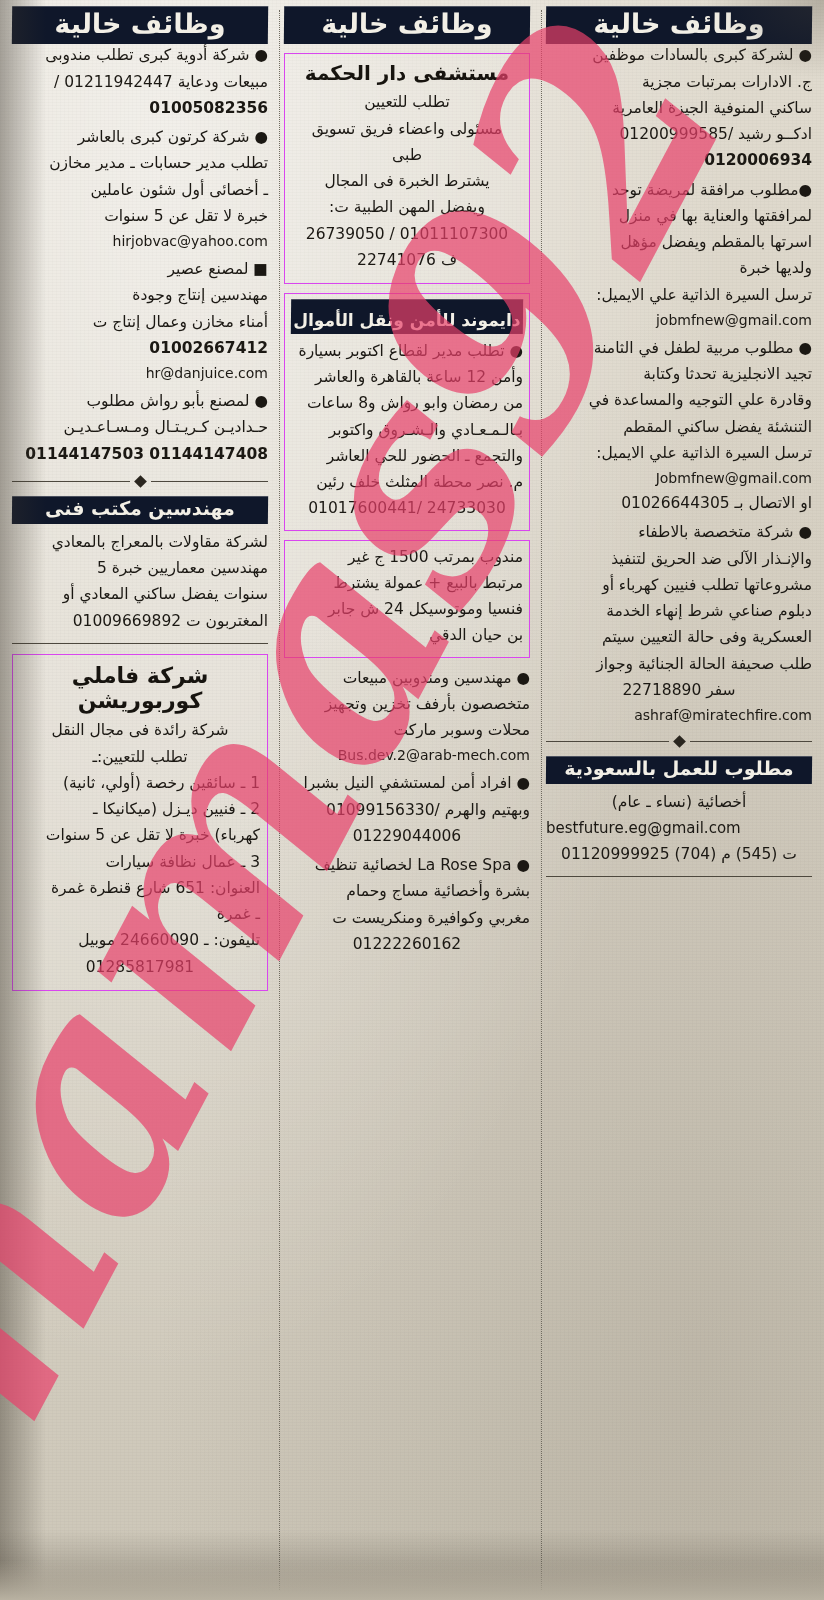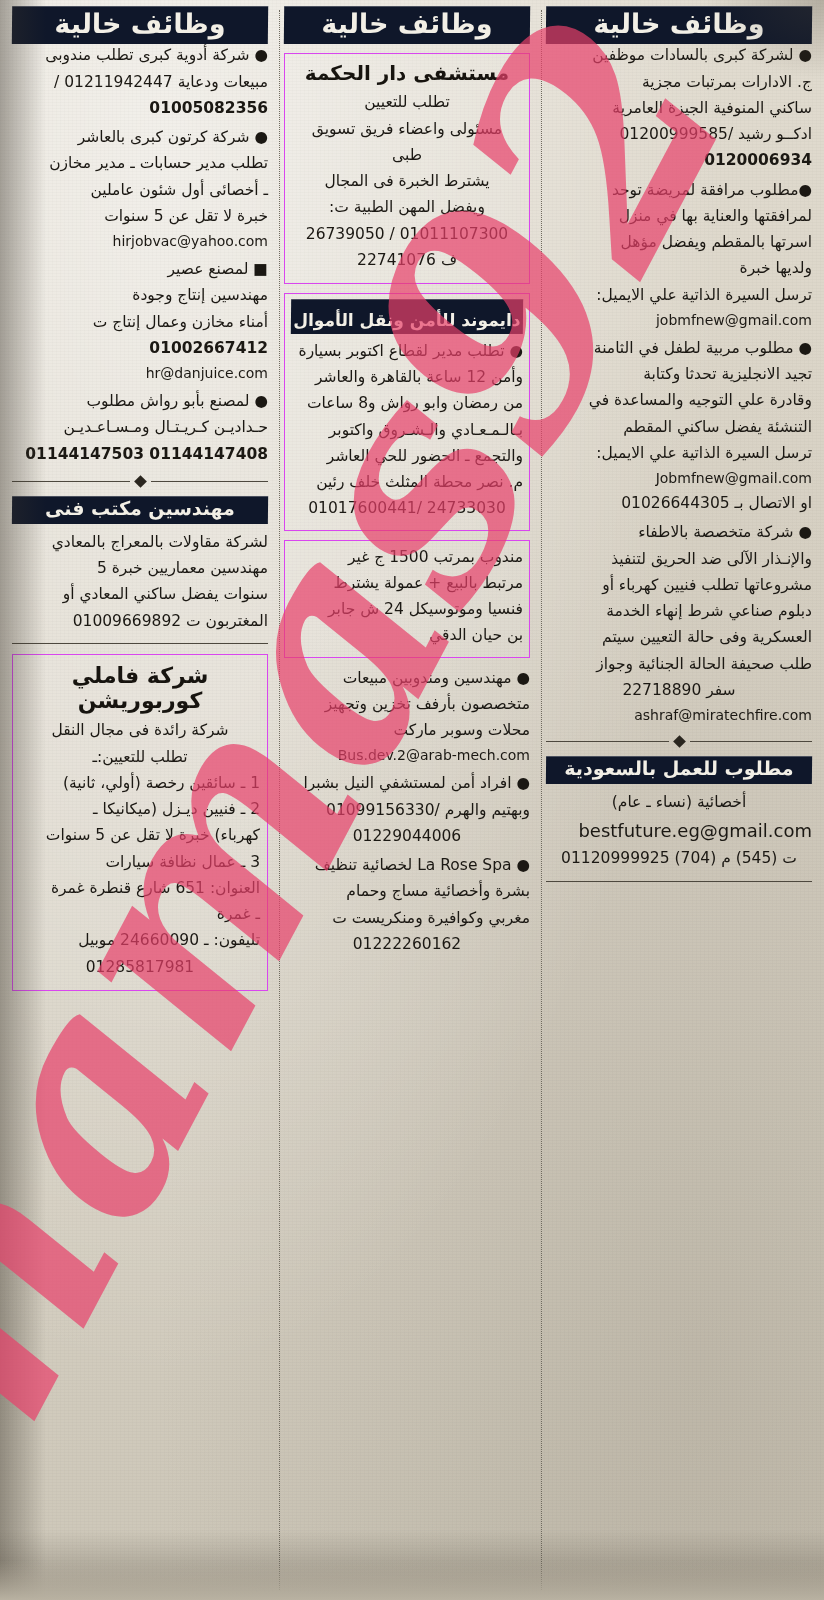--- a/index.html
+++ b/index.html
@@ -94,21 +94,21 @@
   p.ln {
     margin: 0 0 3px 0;
     font-size: 15.5px;
     line-height: 1.5;
     color: #1b1813;
     text-align: right;
   }
   p.ln.c { text-align: center; }
   p.ln.j { text-align: justify; text-align-last: right; }
   p.ln.en { direction: ltr; text-align: right; font-size: 14px; }
-  p.ln.enc { direction: ltr; text-align: right; font-size: 18px; }
+  p.ln.enc { direction: ltr; text-align: left; font-size: 15px; }
   p.ln.num { direction: ltr; text-align: right; font-weight: bold; }
   p.ln.numc { direction: ltr; text-align: center; }
   .hr-diamond {
     display: flex; align-items: center; gap: 6px;
     margin: 11px 0 10px 0;
   }
   .hr-diamond .l { flex: 1; height: 1px; background: #4d483e; }
   .hr-diamond .d {
     width: 9px; height: 9px; background: #2a261f; transform: rotate(45deg);
   }

